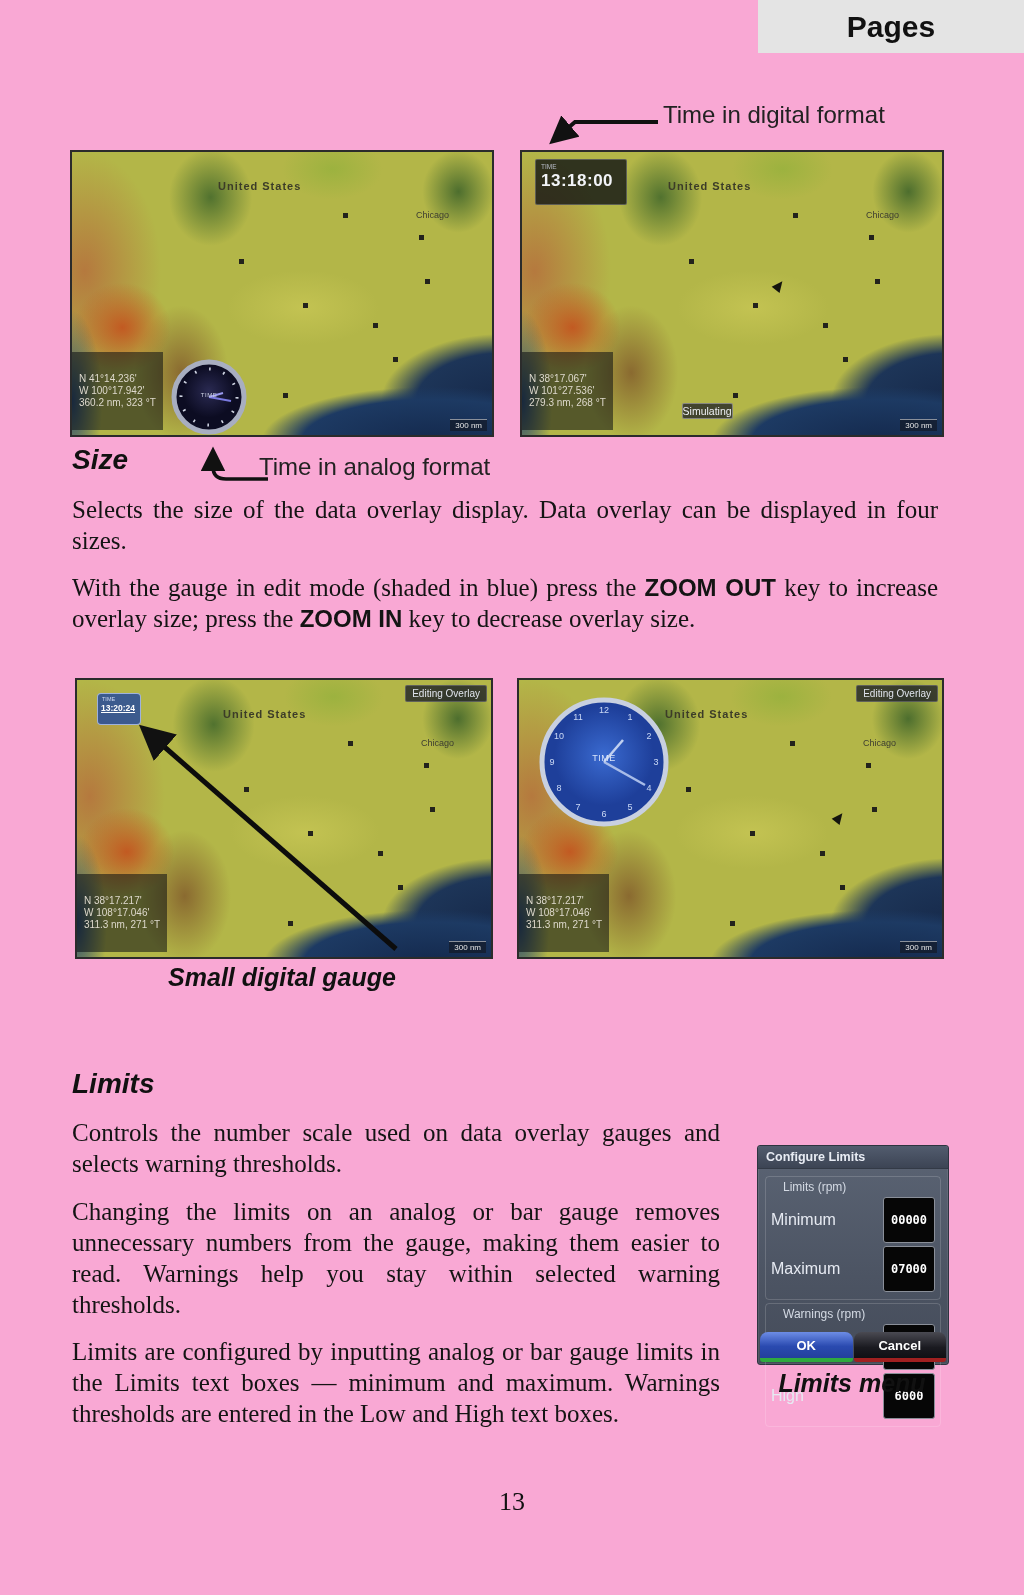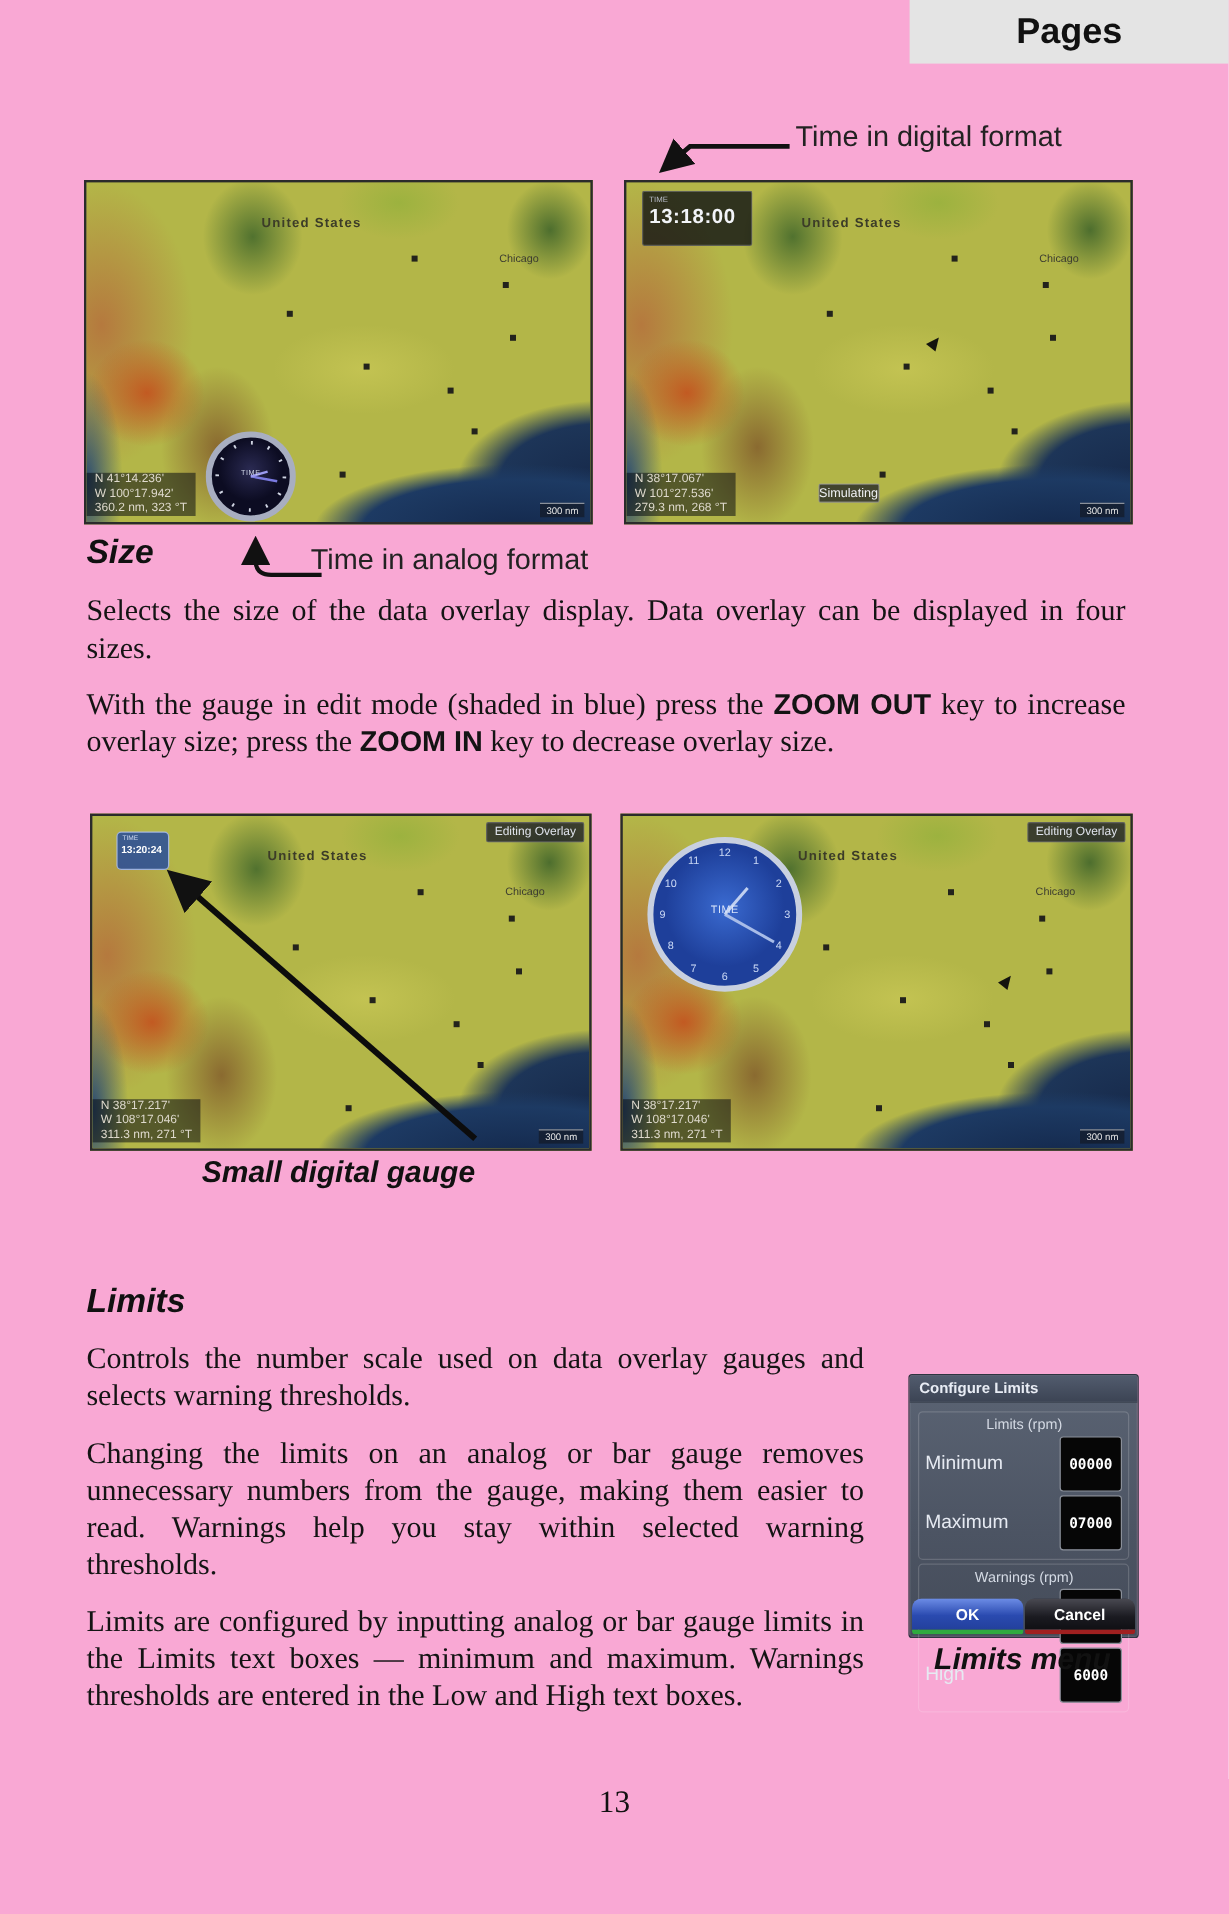--- a/index.html
+++ b/index.html
@@ -35,40 +35,40 @@
     radial-gradient(ellipse 20% 18% at 62% 6%, #9cb23f 0%, rgba(156,178,63,0) 60%),
     radial-gradient(ellipse 30% 22% at 55% 55%, #c3c352 0%, rgba(195,195,82,0) 60%);}
   .mapdots{position:absolute;left:0;top:0;width:3px;height:3px;background:transparent;
     box-shadow:272px 62px 0 1px #23231c, 348px 84px 0 1px #23231c, 232px 152px 0 1px #23231c,
                302px 172px 0 1px #23231c, 354px 128px 0 1px #23231c, 212px 242px 0 1px #23231c,
                322px 206px 0 1px #23231c, 168px 108px 0 1px #23231c;}
   .country{position:absolute;left:146px;top:28px;font:bold 11px "Liberation Sans",sans-serif;
            color:#3c3c28;letter-spacing:1px;}
   .city{position:absolute;left:344px;top:58px;font:9px "Liberation Sans",sans-serif;color:#3c3c30;}
   .coords{position:absolute;left:0;bottom:5px;background:rgba(10,12,18,.55);color:#ded9cc;
-          font:10px/12px "Liberation Sans",sans-serif;padding:0 7px;}
+          font:10px/12px "Liberation Sans",sans-serif;padding:21px 7px;}
   .scalebar{position:absolute;right:5px;bottom:4px;background:rgba(18,22,30,.6);color:#e6e6e6;
             font:8px "Liberation Sans",sans-serif;padding:1px 5px;border-top:1px solid rgba(255,255,255,.5);}
   .badge{position:absolute;right:4px;top:5px;background:rgba(25,28,38,.78);color:#dfe3ec;
          font:10px "Liberation Sans",sans-serif;padding:2px 6px;border:1px solid rgba(150,150,160,.4);border-radius:2px;}
   .simulating{position:absolute;left:38%;bottom:16px;background:rgba(28,30,38,.75);color:#eef0f4;
          font:10.5px "Liberation Sans",sans-serif;padding:1px 0;border:1px solid rgba(200,200,210,.5);border-radius:2px;}
   .map-cursor{position:absolute;width:0;height:0;border-left:5px solid transparent;
          border-right:5px solid transparent;border-bottom:11px solid #14140e;transform:rotate(38deg);}
 
   
   .digibox{position:absolute;left:13px;top:7px;width:90px;height:44px;background:rgba(12,14,18,.78);
            border:1px solid rgba(180,180,190,.35);border-radius:2px;}
   .digibox .tiny{display:block;font:6.5px "Liberation Sans",sans-serif;color:#b8bcc8;margin:3px 0 0 5px;}
   .digibox .dtime{display:block;font:bold 17px "Liberation Sans",sans-serif;color:#f2f4f8;
                   letter-spacing:.5px;margin:1px 0 0 5px;}
   .digibox-sm{position:absolute;left:20px;top:13px;width:42px;height:30px;background:rgba(30,70,160,.8);
            border:1px solid rgba(200,215,255,.7);border-radius:4px;}
   .digibox-sm .tiny{display:block;font:5.5px "Liberation Sans",sans-serif;color:#cdd8f2;margin:2px 0 0 4px;}
-  .digibox-sm .dtime{display:block;font:bold 8.5px "Liberation Sans",sans-serif;color:#fff;margin:1px 4px 0 3px;}
+  .digibox-sm .dtime{display:block;font:bold 8.5px "Liberation Sans",sans-serif;color:#fff;margin:1px 4px 0 3px;text-decoration:underline;}
   .clock{position:absolute;}
   .clock svg{position:absolute;left:0;top:0;}
   .clock-label{position:absolute;left:50%;top:47%;transform:translate(-50%,-50%);
                font:6px "Liberation Sans",sans-serif;color:#cfd4e6;letter-spacing:.5px;}
   .clock-lg .clock-label{font-size:9px;color:#d9e4fa;}
   .clock-nums{position:absolute;inset:0;}
   .cnum{position:absolute;transform:translate(-50%,-50%);font:9px "Liberation Sans",sans-serif;
         color:rgba(215,228,252,.92);}
 
   
@@ -76,21 +76,21 @@
            font-style:italic;color:#111;}
 
   
   .dialog{position:absolute;left:757px;top:1145px;width:190px;height:218px;border-radius:3px;
           background:linear-gradient(#5b6474,#4c5463 60%,#454c5a);border:1px solid #2e3440;
           font-family:"Liberation Sans",sans-serif;box-shadow:0 0 0 1px rgba(255,255,255,.08) inset;}
   .dlg-title{height:22px;line-height:22px;padding-left:8px;font-size:12.5px;font-weight:bold;color:#e8ecf4;
           background:linear-gradient(#525c6e,#3c4454);border-bottom:1px solid #333a46;border-radius:3px 3px 0 0;}
   .dlg-body{padding:4px 7px 0 7px;}
   .dlg-group{border:1px solid rgba(255,255,255,.16);border-radius:4px;padding:2px 5px 4px 5px;margin-top:3px;}
-  .dlg-group-label{font-size:12px;color:#d4dae4;margin:1px 0 2px 1px;text-align:center;}
+  .dlg-group-label{font-size:12px;color:#d4dae4;margin:1px 0 2px 12px;}
   .dlg-row{display:flex;align-items:center;margin:3px 0;}
   .dlg-lab{font-size:16px;color:#e6eaf2;}
   .dlg-val{margin-left:auto;background:#060606;border:1px solid #8a8f99;border-radius:3px;
            min-width:42px;text-align:center;padding:15px 4px;font:bold 12px "DejaVu Sans Mono",monospace;color:#fff;}
   .dlg-buttons{position:absolute;left:2px;right:2px;bottom:2px;display:flex;height:30px;gap:1px;}
   .dlg-btn{flex:1;display:flex;align-items:center;justify-content:center;border-radius:8px 8px 3px 3px;
            font:bold 13px "Liberation Sans",sans-serif;color:#fff;}
   .btn-ok{background:linear-gradient(#6d8de6,#2a4ab0 55%,#23409c);border-bottom:4px solid #2faa3f;}
   .btn-cancel{background:linear-gradient(#4a4a52,#1a1a20 60%,#101014);border-bottom:4px solid #a02020;}
 

